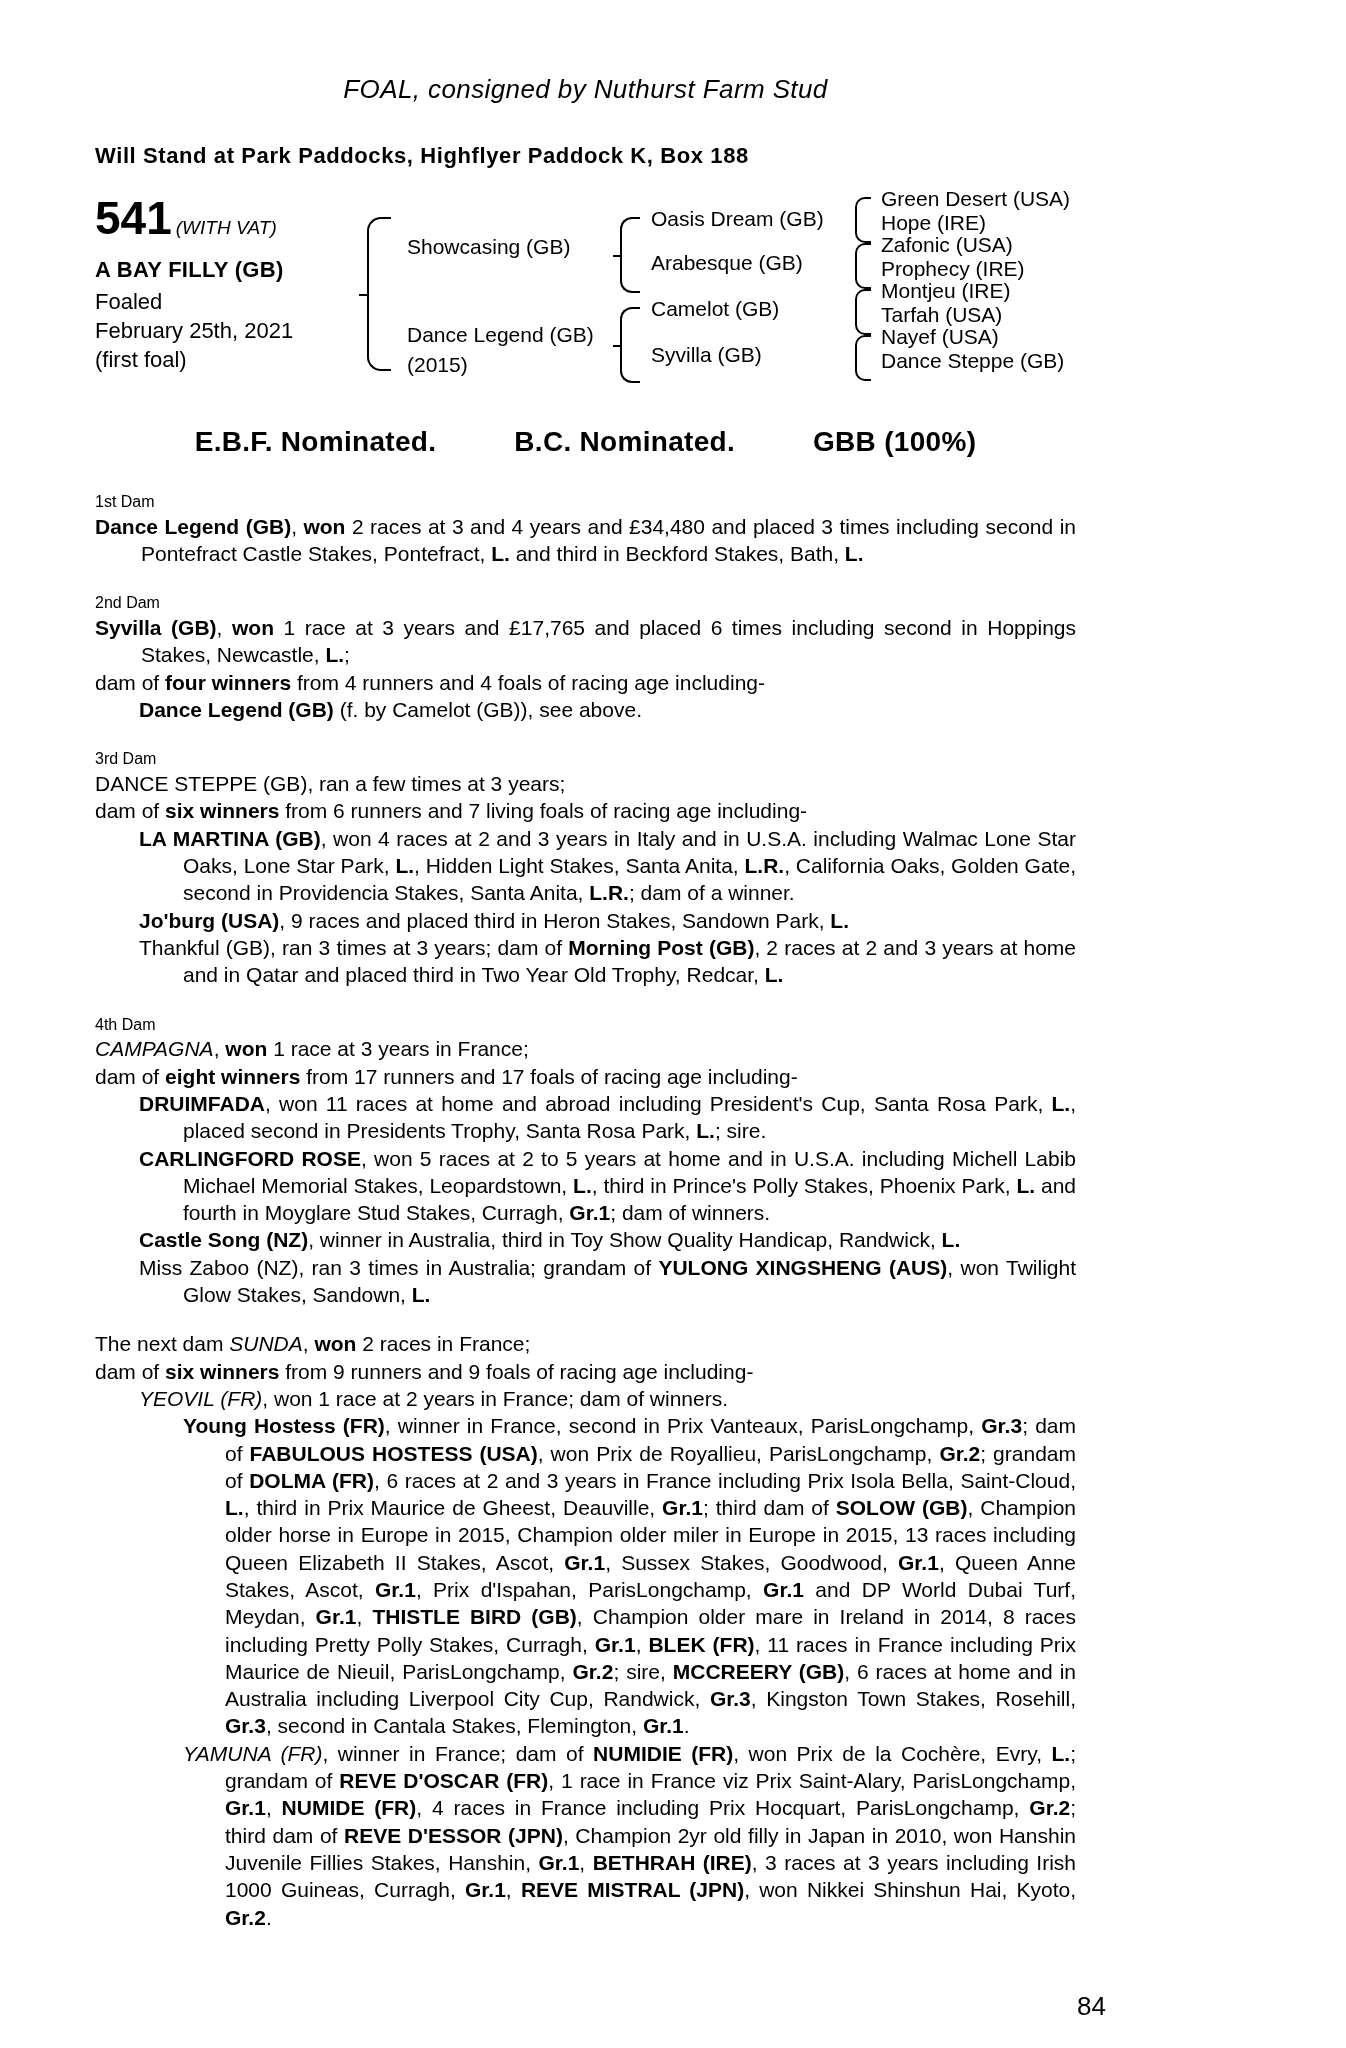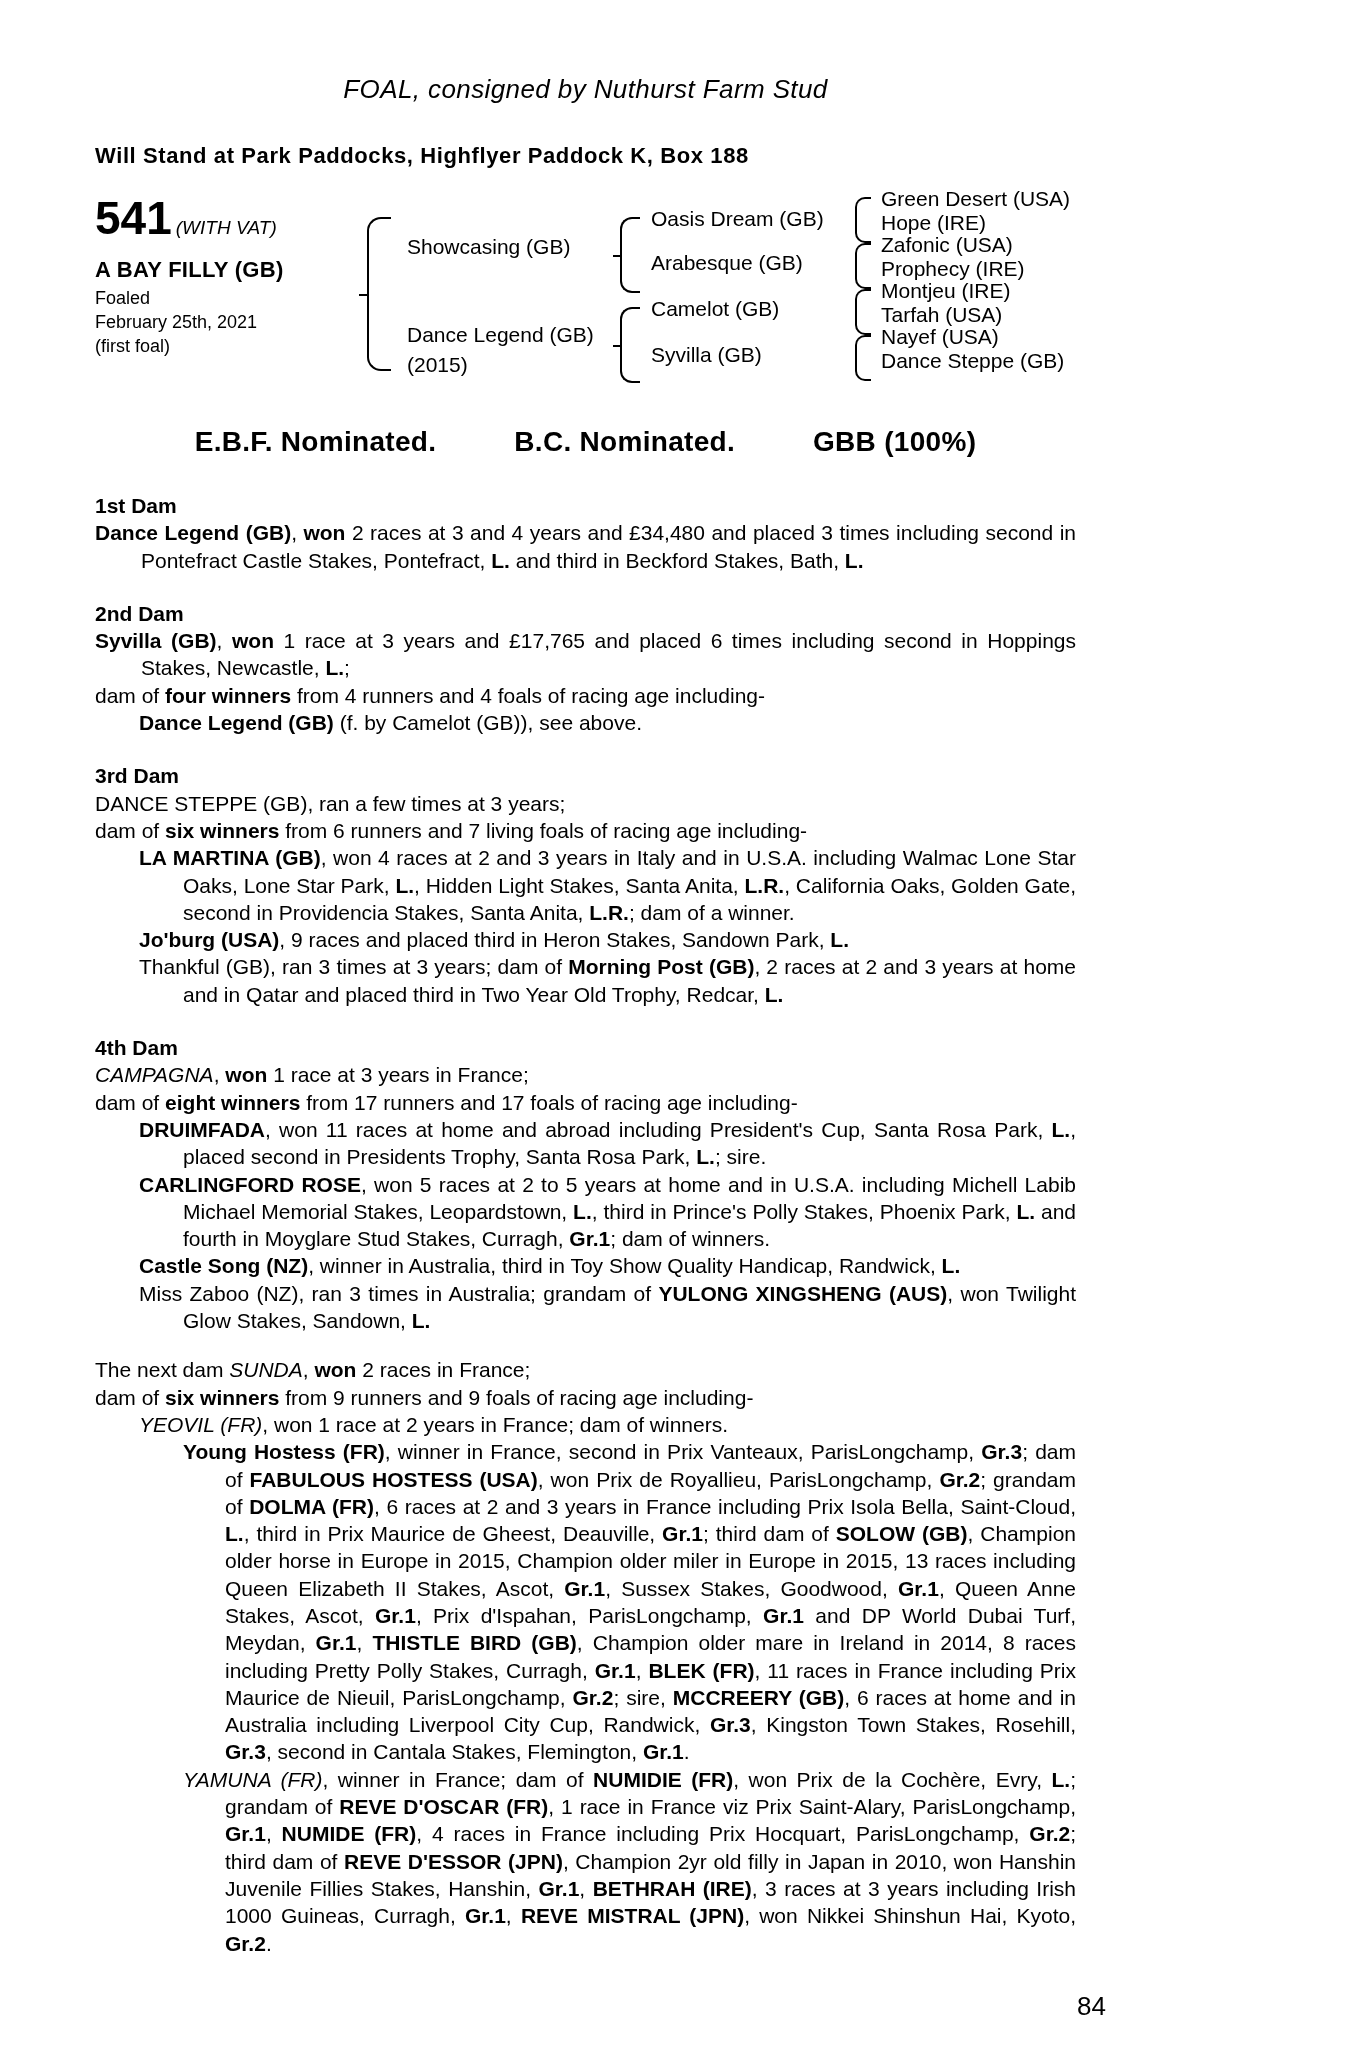--- a/index.html
+++ b/index.html
@@ -61,21 +61,21 @@
     vertical-align: baseline;
     font-style: italic;
   }
   .colour-sex {
     font-size: 22px;
     font-weight: bold;
     margin-top: 16px;
     letter-spacing: 0.3px;
   }
   .foaled-lines {
-    font-size: 18px;
+    font-size: 22px;
     line-height: 1.32;
     margin-top: 4px;
   }
 
   .gen {
     position: absolute;
     font-size: 21px;
     white-space: nowrap;
   }
 
@@ -138,22 +138,22 @@
     letter-spacing: 0.3px;
   }
 
   
   .body {
     margin-top: 34px;
     font-size: 21px;
     line-height: 1.30;
   }
   .dam-head {
-    font-weight: bold;
-    font-size: 21px;
+    font-weight: normal;
+    font-size: 16px;
     margin-top: 26px;
   }
   .dam-head.first { margin-top: 0; }
   p.para {
     margin: 0;
     text-align: justify;
   }
   p.para.nojust { text-align: left; }
   .ind1 { padding-left: 46px; text-indent: -46px; }
   .ind2 { padding-left: 88px; text-indent: -44px; }

